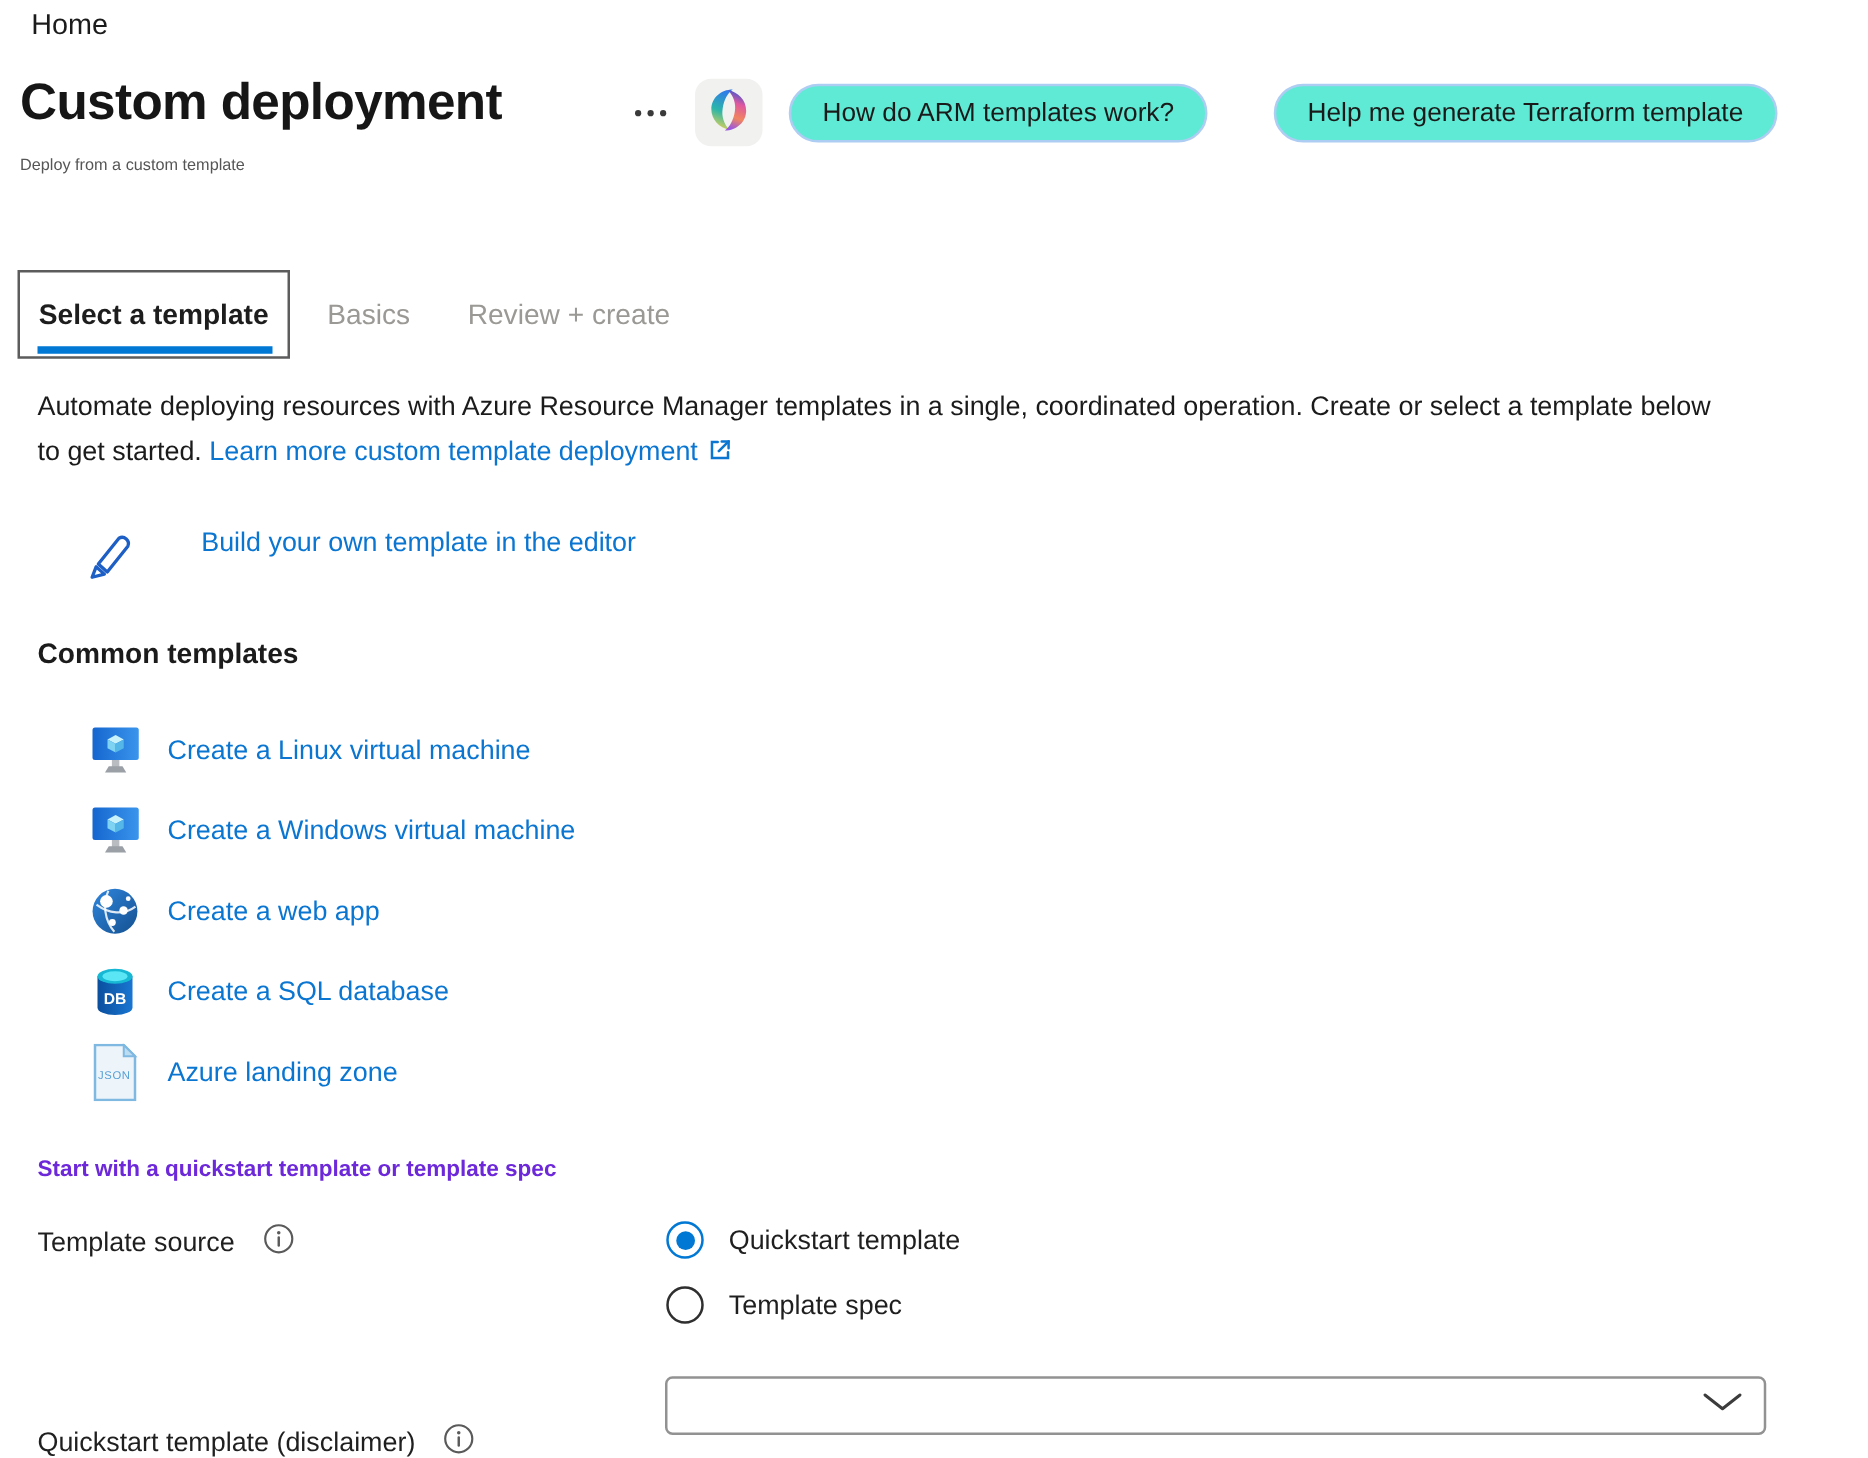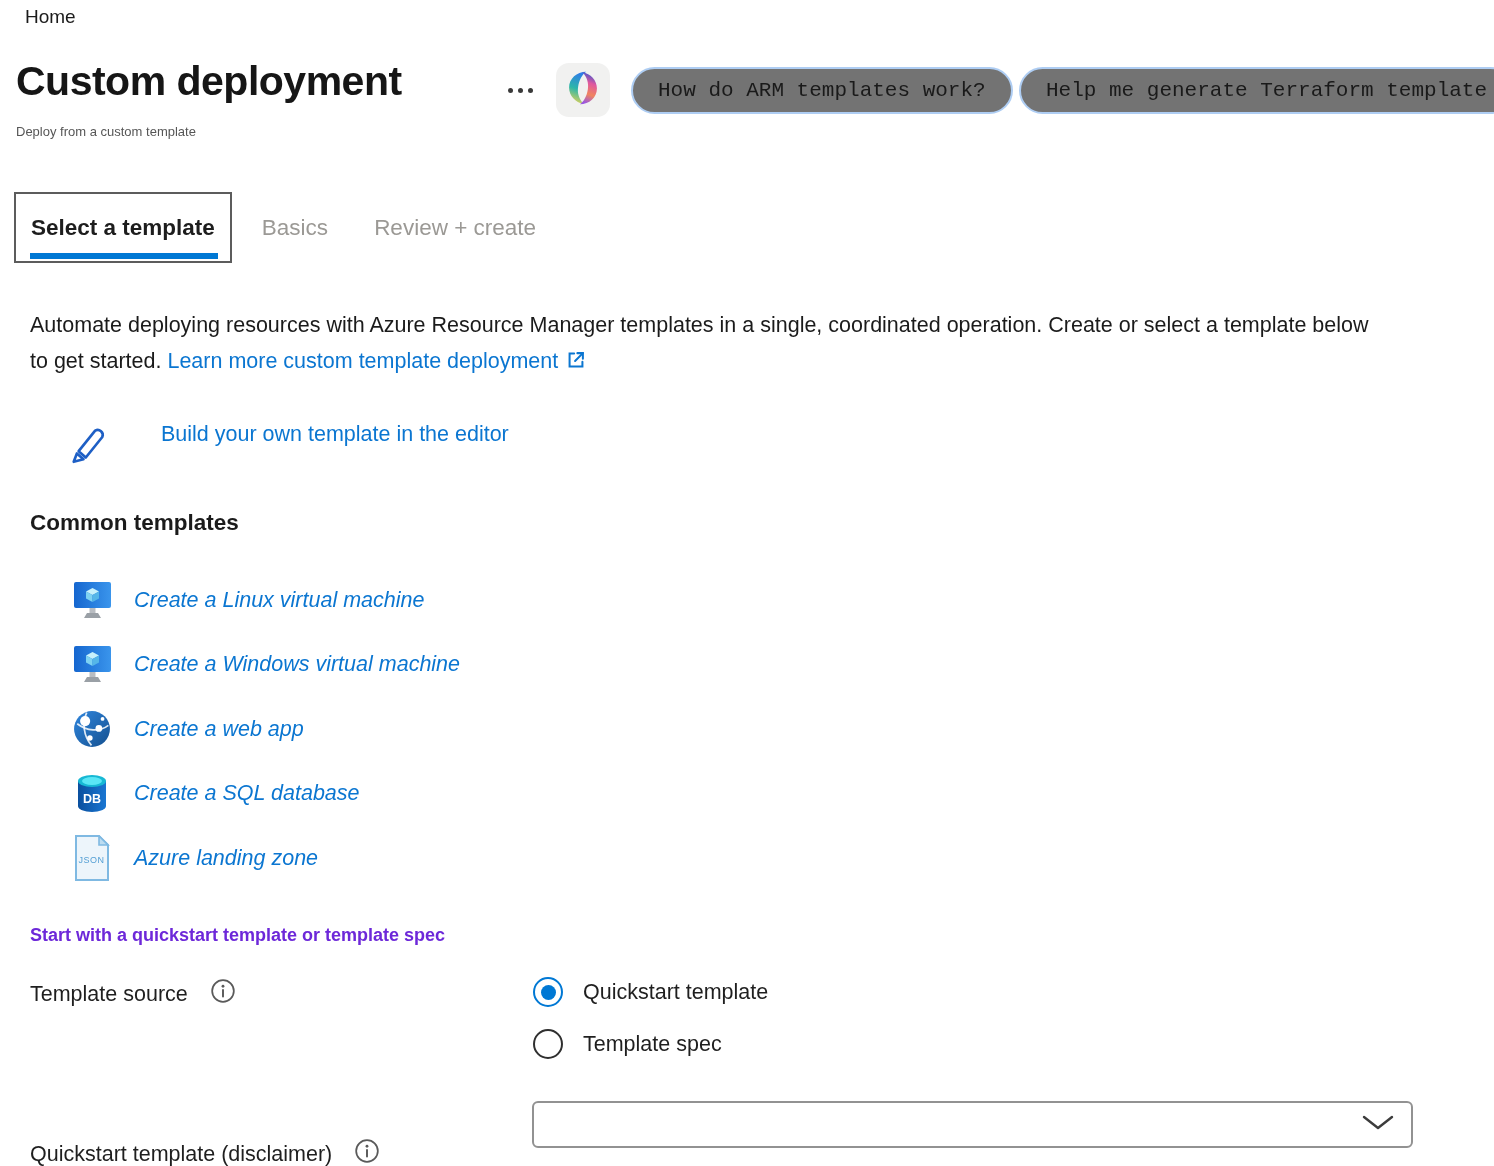--- a/index.html
+++ b/index.html
@@ -4,53 +4,53 @@
 <style>
   * { box-sizing: border-box; margin: 0; padding: 0; }
   html,body { background:#ffffff; }
   body {
     width:1494px; height:1166px; position:relative; overflow:hidden;
     font-family:"Liberation Sans", sans-serif; color:#1b1b1b;
   }
   .abs { position:absolute; }
 
   
-  .breadcrumb { left:25px; top:6px; font-size:19px; color:#1b1b1b; cursor:pointer; }
+  .breadcrumb { left:25px; top:6px; font-size:23px; color:#1b1b1b; cursor:pointer; }
   .page-title { left:16px; top:58px; font-size:41px; font-weight:700; color:#161616; letter-spacing:-0.5px; }
   .more-btn { left:500px; top:76px; width:40px; height:28px; display:flex; align-items:center; justify-content:center; gap:5px; cursor:pointer; }
   .more-btn i { width:5px; height:5px; border-radius:50%; background:#3a3a3a; }
   .copilot-btn { left:556px; top:63px; width:54px; height:54px; border-radius:13px; background:#f1f1f0; display:flex; align-items:center; justify-content:center; cursor:pointer; }
-  .pill { top:67px; height:47px; border:2px solid #aecdf3; border-radius:24px; background:#737373; color:#1a1a1a; font-size:21px; display:flex; align-items:center; padding:0 25px; cursor:pointer; white-space:nowrap; font-family:Liberation Mono, monospace; }
+  .pill { top:67px; height:47px; border:2px solid #aecdf3; border-radius:24px; background:#5eead4; color:#1a1a1a; font-size:21px; display:flex; align-items:center; padding:0 25px; cursor:pointer; white-space:nowrap; font-family:Liberation Sans, sans-serif; }
   .pill1 { left:631px; }
   .pill2 { left:1019px; }
   .subtitle { left:16px; top:124px; font-size:13px; color:#565656; }
 
   
-  .tabs { left:14px; top:192px; display:flex; align-items:stretch; }
+  .tabs { left:14px; top:216px; display:flex; align-items:stretch; }
   .tab-active { position:relative; border:2px solid #5c5c5c; padding:0 15px; height:71px; display:flex; align-items:center; font-size:22.5px; font-weight:700; color:#1d1d1d; cursor:pointer; }
   .tab-active .underline { position:absolute; left:14px; right:12px; bottom:2px; height:6px; background:#0078d4; }
   .tab { height:71px; display:flex; align-items:center; font-size:22.5px; color:#9b9995; padding:0 14px; cursor:pointer; }
   .tab-basics { margin-left:16px; }
   .tab-review { margin-left:18px; }
 
   
   .intro { left:30px; top:308px; width:1352px; font-size:21.5px; line-height:35.5px; color:#1b1b1b; }
   a.link { color:#0b76d1; text-decoration:none; cursor:pointer; }
   .ext-icon { display:inline-block; vertical-align:-3px; margin-left:7px; }
 
   
   .build-row { left:66px; top:422px; display:flex; align-items:flex-start; cursor:pointer;gap:28px; }
   .build-row .label { margin-left:23px; font-size:21.5px; color:#0b76d1; }
 
   
   .common-heading { left:30px; top:510px; font-size:22.5px; font-weight:700; color:#1b1b1b; }
   .tpl-list { left:72px; top:568px; }
   .tpl-row { height:64.5px; display:flex; align-items:center; cursor:pointer; }
   .tpl-row .ic { width:40px; display:flex; justify-content:center; }
-  .tpl-row .label { margin-left:22px; font-size:21.5px; color:#0b76d1;font-style:italic; }
+  .tpl-row .label { margin-left:22px; font-size:21.5px; color:#0b76d1; }
 
   
   .qs-heading { left:30px; top:925px; font-size:18px; font-weight:700; color:#6d28d9; }
   .field-label { display:flex; align-items:center; gap:22px; font-size:21.5px; color:#1f1f1f; }
   .src-label { left:30px; top:978px; }
   .radio-group { left:533px; top:966px; }
   .radio-row { display:flex; align-items:center; height:52px; cursor:pointer; }
   .radio { width:30px; height:30px; border-radius:50%; border:2.5px solid #2f2f2f; background:#fff; flex:0 0 auto; }
   .radio.sel { border-color:#0078d4; display:flex; align-items:center; justify-content:center; }
   .radio.sel::after { content:""; width:15px; height:15px; border-radius:50%; background:#0078d4; }

